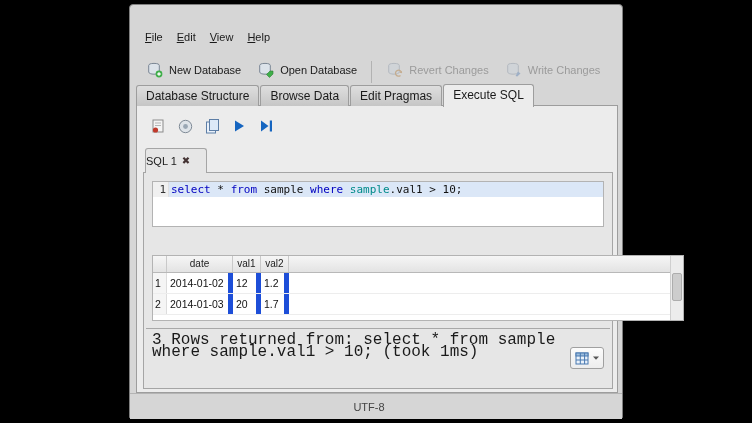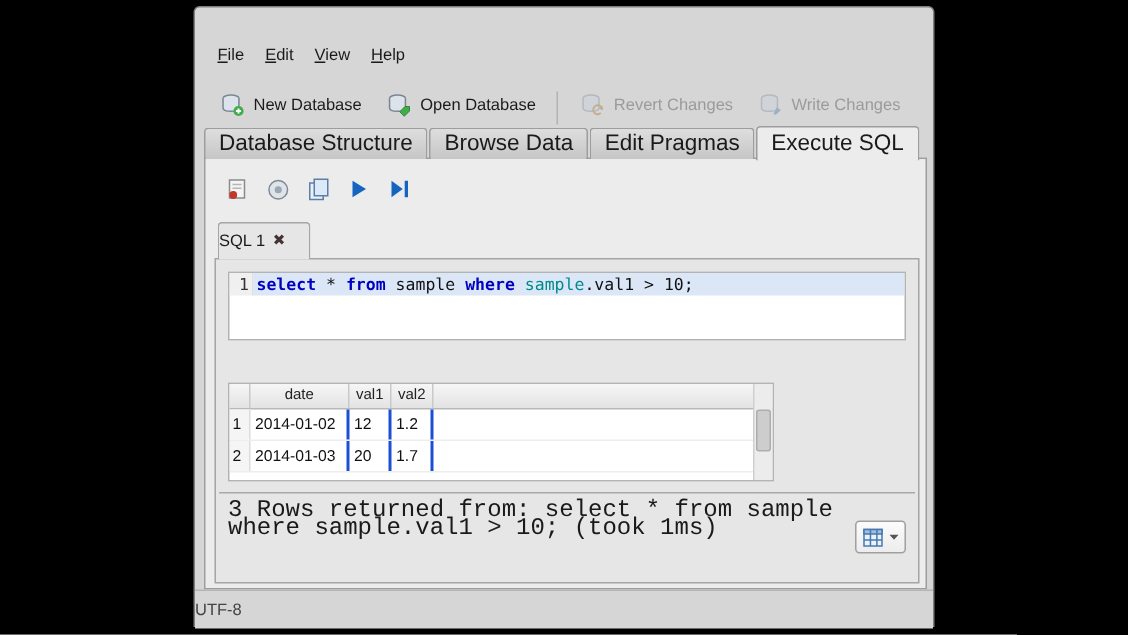--- a/index.html
+++ b/index.html
@@ -42,21 +42,21 @@
   }
   .tb-btn.disabled{color:#9b9b9b;}
   .tb-btn.disabled svg{opacity:.45;}
   .tb-sep{width:1px;height:22px;background:#b2b2b2;margin:0 6px;}
   
   .tabbar{
     position:absolute;left:6px;top:79px;height:22px;display:flex;align-items:flex-end;
     z-index:3;
   }
   .tab{
-    font-size:15px;color:#1a1a1a;padding:3px 9px 3px 9px;
+    font-size:12px;color:#1a1a1a;padding:3px 9px 3px 9px;
     background:linear-gradient(#dedede,#c6c6c6);
     border:1px solid #9d9d9d;border-bottom:none;border-radius:3px 3px 0 0;
     margin-right:1px;height:14px;line-height:14px;
   }
   .tab.active{
     background:#ececec;height:16px;line-height:15px;margin-bottom:-1px;
     position:relative;z-index:4;
   }
   
   .frame{
@@ -85,39 +85,39 @@
     position:absolute;left:8px;top:8px;width:452px;height:46px;box-sizing:border-box;
     background:#fff;border:1px solid #b3b3b3;overflow:hidden;
     font-family:"DejaVu Sans Mono", monospace;font-size:11px;
   }
   .ed-line{display:flex;height:15px;line-height:15px;}
   .ed-gutter{
     width:13px;background:#f0f0f0;color:#333;text-align:right;padding-right:2px;
     border-right:1px solid #e0e0e0;flex:0 0 auto;
   }
   .ed-code{flex:1;background:#dbe7f7;white-space:pre;padding-left:2px;}
-  .seg-keyword{color:#0000c0;font-weight:bold;}
+  .seg-keyword{color:#0000c0;font-weight:normal;}
   .seg-table{color:#008b8b;}
   .seg-plain{color:#111;}
   
   .tablebox{
-    position:absolute;left:8px;top:82px;width:364px;height:66px;box-sizing:border-box;
+    position:absolute;left:8px;top:82px;width:532px;height:66px;box-sizing:border-box;
     background:#fff;border:1px solid #b3b3b3;overflow:hidden;
   }
   .thead{
     display:flex;height:16px;background:linear-gradient(#f6f6f6,#e3e3e3);
     border-bottom:1px solid #b8b8b8;font-size:10px;color:#222;
   }
   .th{border-right:1px solid #c9c9c9;line-height:16px;text-align:center;box-sizing:border-box;}
   .col-n{width:14px;flex:0 0 auto;}
   .col-date{width:66px;flex:0 0 auto;}
   .col-v{width:28px;flex:0 0 auto;}
   .th-fill{flex:1;border-right:none;}
   .trow{display:flex;height:20px;font-size:10.5px;color:#111;border-bottom:1px solid #ededed;}
-  .td{line-height:20px;padding-left:3px;box-sizing:border-box;border-right:2px solid #1d4ed8;}
+  .td{line-height:20px;padding-left:3px;box-sizing:border-box;border-right:5px solid #1d4ed8;}
   .td.col-n{background:#f5f5f5;border-right:1px solid #ddd;padding-left:2px;}
   .vscroll{
     position:absolute;top:0;right:0;width:12px;bottom:0;background:#ececec;
     border-left:1px solid #cfcfcf;
   }
   .vthumb{
     position:absolute;left:1px;right:1px;top:17px;height:28px;background:#cdcdcd;
     border:1px solid #adadad;border-radius:2px;box-sizing:border-box;
   }
   .splitline{position:absolute;left:2px;right:2px;top:155px;height:1px;background:#a8a8a8;}
@@ -129,21 +129,21 @@
   }
   
   .dropdown{
     position:absolute;right:8px;top:174px;width:34px;height:22px;box-sizing:border-box;
     background:linear-gradient(#fcfcfc,#ededed);border:1px solid #a0a0a0;border-radius:3px;
     display:flex;align-items:center;justify-content:center;gap:3px;
   }
   
   .statusbar{
     position:absolute;left:0;right:0;top:388px;height:26px;background:#d6d6d6;
-    border-top:1px solid #b4b4b4;display:flex;align-items:center;justify-content:flex-start;
+    border-top:1px solid #b4b4b4;display:flex;align-items:center;justify-content:center;
     padding-right:14px;box-sizing:border-box;
   }
   .status-enc{font-size:11px;color:#444;}
 </style>
 </head>
 <body>
 
 <div class="window">
 
 

